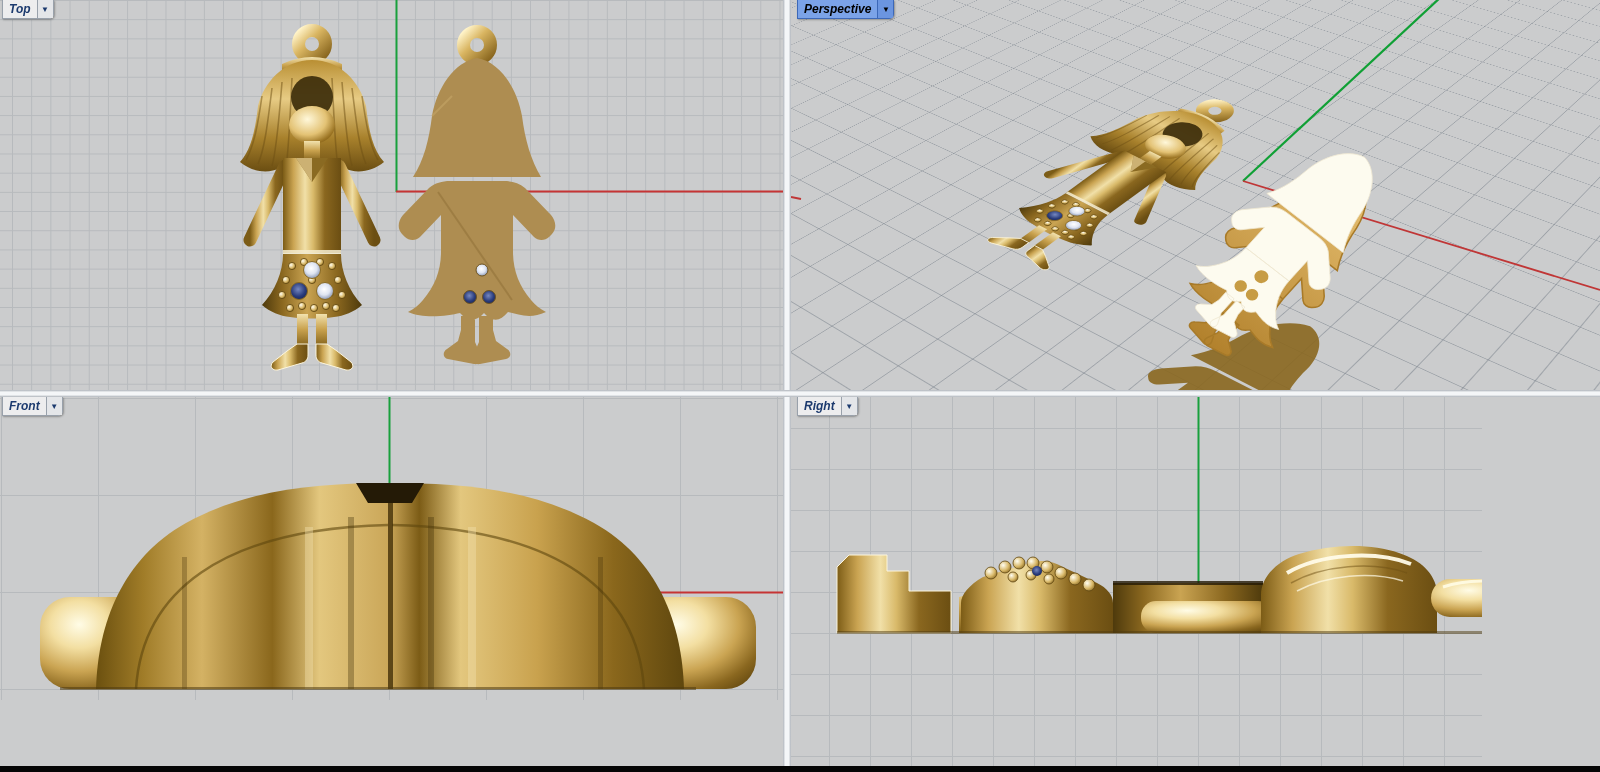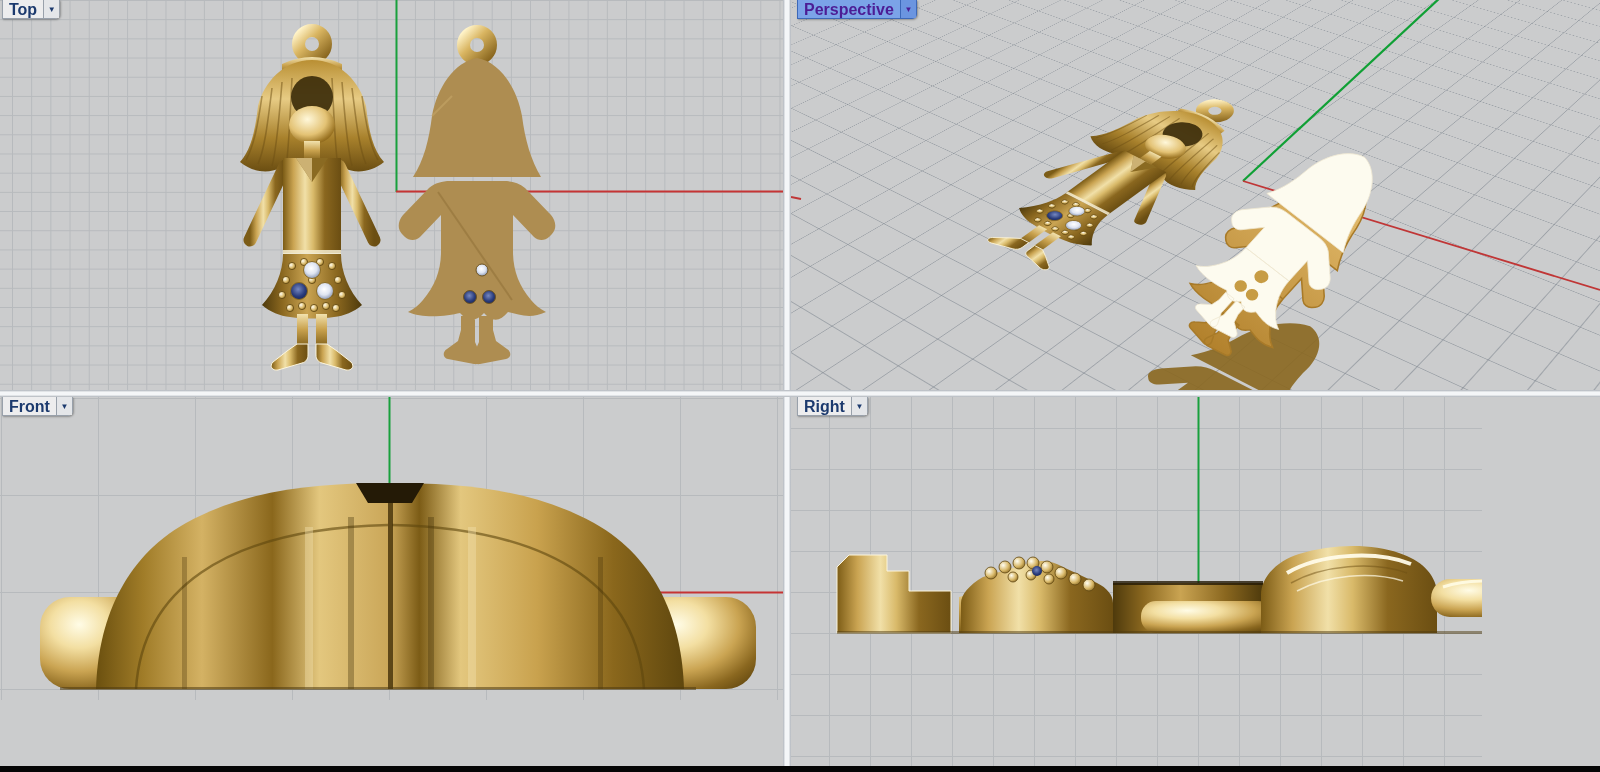--- a/index.html
+++ b/index.html
@@ -16,24 +16,24 @@
   .persp-plane{position:absolute;left:-1850px;top:-2050px;width:4600px;height:4600px;
       background-image:
         linear-gradient(rgba(122,130,140,.55) 1.5px,transparent 1.5px),
         linear-gradient(90deg,rgba(122,130,140,.55) 1.5px,transparent 1.5px);
       background-size:46px 46px;
       transform:perspective(1250px) rotateX(54deg) rotateZ(37deg);}
   .scene{position:absolute;left:0;top:0;}
   .vtab{position:absolute;top:0;display:flex;align-items:stretch;height:18px;z-index:5;
         background:#ededee;border:1px solid #99a1ab;border-top:none;border-radius:0 0 5px 0;
         box-shadow:1px 1px 2px rgba(0,0,0,.3);color:#1c3a6e;cursor:default;}
-  .vtab-label{padding:2px 6px 0 6px;font-size:16px;font-weight:bold;line-height:15px;}
+  .vtab-label{padding:2px 6px 0 6px;font-size:12px;font-weight:bold;line-height:15px;font-style:italic;}
   .vtab-arrow{width:15px;border-left:1px solid #99a1ab;display:flex;align-items:center;
         justify-content:center;font-size:8px;background:#e4e6e9;}
-  .vtab.active{background:#7ba3e8;border-color:#3c68b8;color:#4c1d95;}
+  .vtab.active{background:#7ba3e8;border-color:#3c68b8;color:#000000;}
   .vtab.active .vtab-arrow{background:#6b95e0;border-left-color:#3c68b8;}
   .divider{position:absolute;z-index:4;}
   #div-v{left:783px;top:0;width:8px;height:766px;
      background:linear-gradient(90deg,#aeb3ba,#f4f6f8 28%,#f4f6f8 72%,#aeb3ba);}
   #div-h{left:0;top:390px;width:1600px;height:7px;
      background:linear-gradient(#aeb3ba,#f4f6f8 30%,#f4f6f8 70%,#aeb3ba);}
   #bottom-bar{position:absolute;left:0;top:766px;width:1600px;height:6px;background:#050505;z-index:6;}
 </style>
 </head>
 <body>

